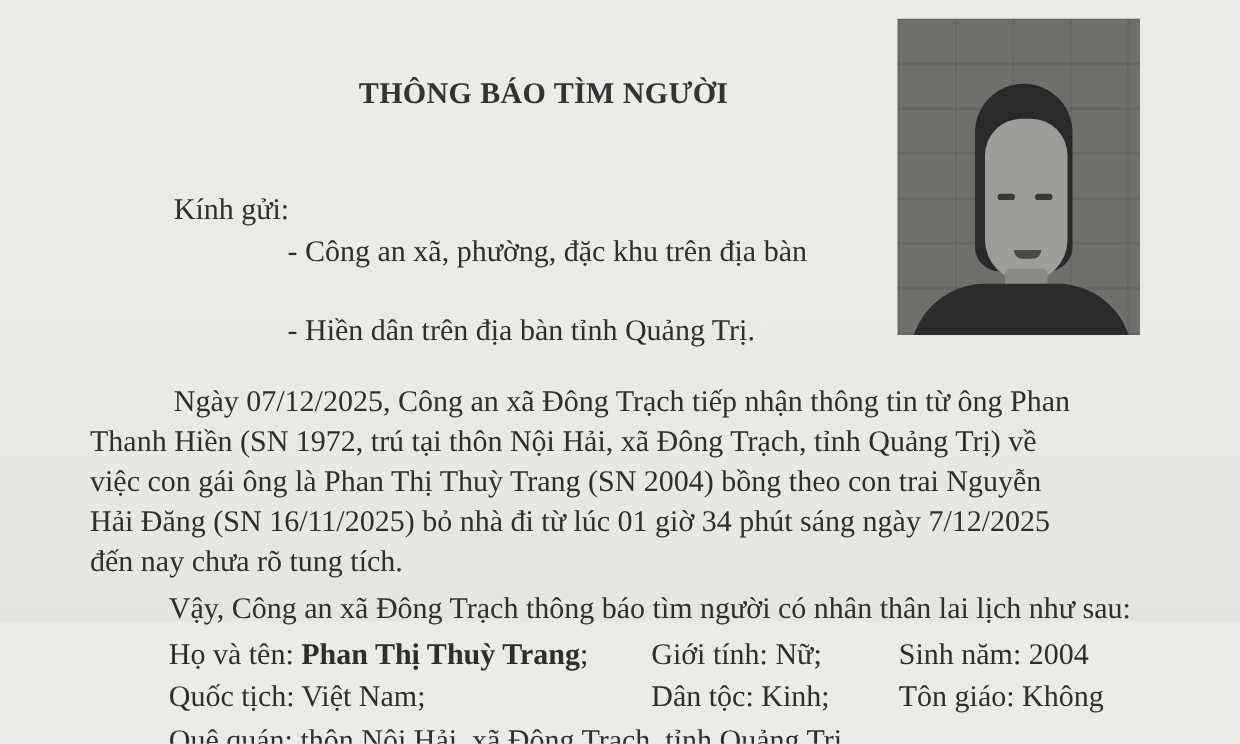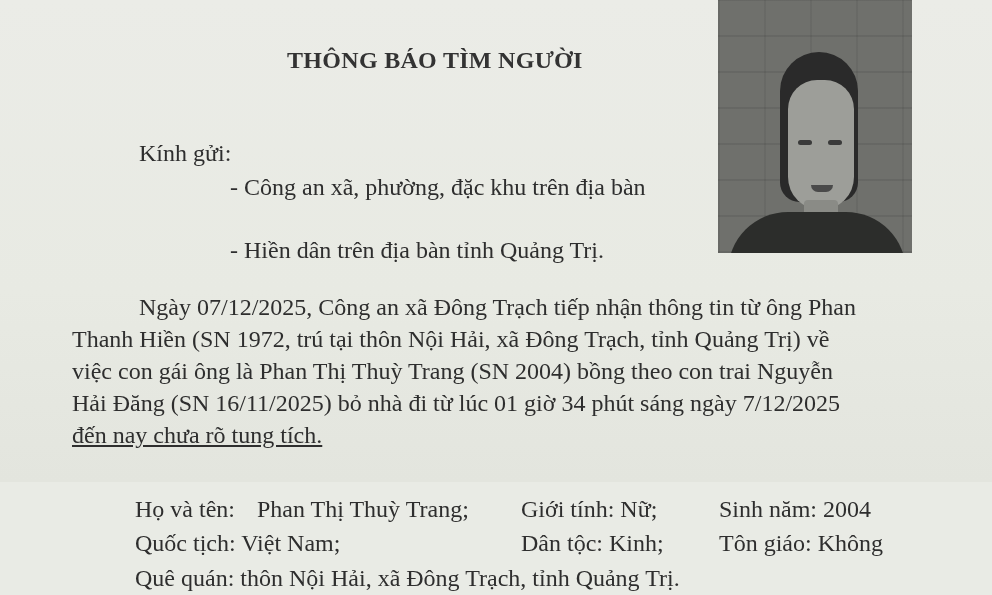--- a/index.html
+++ b/index.html
@@ -10,21 +10,21 @@
       width: 992px;
       height: 595px;
       overflow: hidden;
       background: #e9ebe5;
       font-family: "Liberation Serif", "DejaVu Serif", serif;
       color: #2e2e2e;
       position: relative;
     }
     .page {
       position: absolute;
-      left: 0; top: 0;
+      left: 0; top: 15px;
       width: 992px; height: 482px;
       background: linear-gradient(180deg, #ebece7 0%, #e8eae3 60%, #e3e5de 100%);
     }
     .title {
       position: absolute;
       left: 287px;
       top: 47px;
       font-size: 24px;
       font-weight: bold;
       letter-spacing: 0.3px;
@@ -84,21 +84,21 @@
       width: 34px; height: 30px;
       background: #8a8b86;
       border-radius: 4px;
     }
     .text {
       position: absolute;
       font-size: 24px;
       white-space: nowrap;
       line-height: 1;
     }
-    .bold { font-weight: normal; margin-left: 16px; }
+    .bold { font-weight: bold; }
   </style>
 </head>
 <body>
 
 <div class="page">
 
   <div class="title">THÔNG BÁO TÌM NGƯỜI</div>
 
   <div class="photo">
     <div class="hair"></div>
@@ -111,22 +111,23 @@
   </div>
 
   <div class="text" style="left:139px; top:141px;">Kính gửi:</div>
   <div class="text" style="left:230px; top:175px;">- Công an xã, phường, đặc khu trên địa bàn</div>
   <div class="text" style="left:230px; top:238px;">- Hiền dân trên địa bàn tỉnh Quảng Trị.</div>
 
   <div class="text" style="left:139px; top:295px;">Ngày 07/12/2025, Công an xã Đông Trạch tiếp nhận thông tin từ ông Phan</div>
   <div class="text" style="left:72px; top:327px;">Thanh Hiền (SN 1972, trú tại thôn Nội Hải, xã Đông Trạch, tỉnh Quảng Trị) về</div>
   <div class="text" style="left:72px; top:359px;">việc con gái ông là Phan Thị Thuỳ Trang (SN 2004) bồng theo con trai Nguyễn</div>
   <div class="text" style="left:72px; top:391px;">Hải Đăng (SN 16/11/2025) bỏ nhà đi từ lúc 01 giờ 34 phút sáng ngày 7/12/2025</div>
-  <div class="text" style="left:72px; top:423px;text-decoration:underline;">đến nay chưa rõ tung tích.</div>
+  <div class="text" style="left:72px; top:423px;">đến nay chưa rõ tung tích.</div>
 
+  <div class="text" style="left:135px; top:460px;">Vậy, Công an xã Đông Trạch thông báo tìm người có nhân thân lai lịch như sau:</div>
 
   <div class="text" style="left:135px; top:497px;">
     <span>Họ và tên:</span>
     <span class="bold">Phan Thị Thuỳ Trang</span><span>;</span>
   </div>
   <div class="text" style="left:521px; top:497px;">Giới tính: Nữ;</div>
   <div class="text" style="left:719px; top:497px;">Sinh năm: 2004</div>
 
   <div class="text" style="left:135px; top:531px;">Quốc tịch: Việt Nam;</div>
   <div class="text" style="left:521px; top:531px;">Dân tộc: Kinh;</div>

